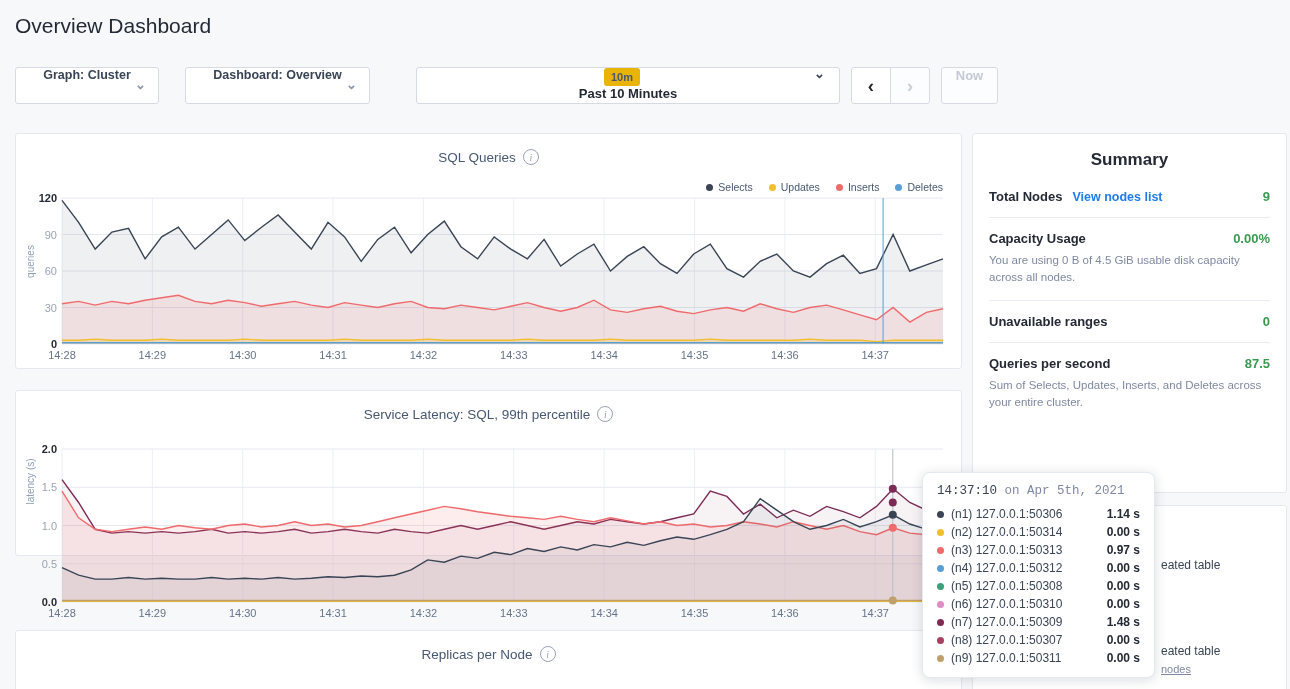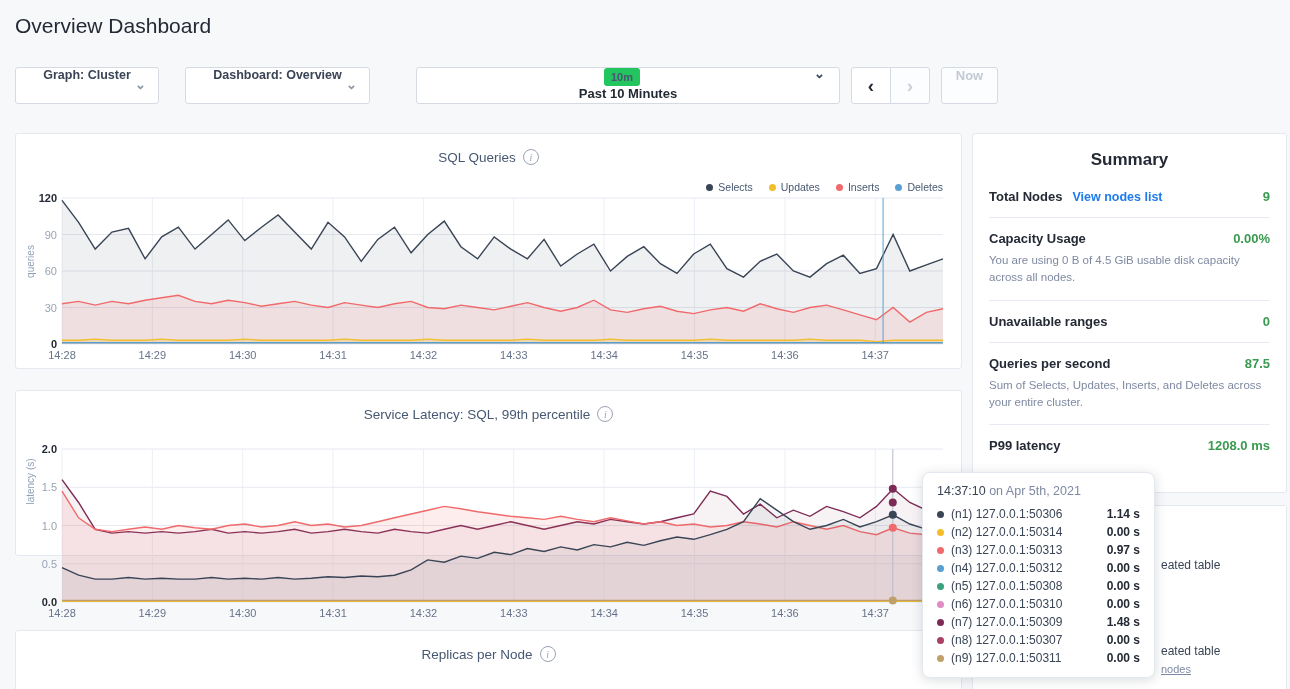--- a/index.html
+++ b/index.html
@@ -19,21 +19,21 @@
   .tb-btn {
     position:absolute; top:0; height:37px; background:#fff;
     border:1px solid #d6dbe3; border-radius:3px;
     display:flex; align-items:center; font-size:12.5px; font-weight:700; color:#394455;
     cursor:pointer; padding:0 12px;flex-direction:column;
   }
   .dd .chev { margin-left:auto; color:#8b95a5; font-size:13px; line-height:10px; transform:translateY(-2px); }
   .dd-graph { left:0; width:144px; }
   .dd-dashboard { left:170px; width:185px; }
   .time-picker { left:401px; width:424px; padding:0 14px; }
-  .time-badge { background:#22c55e; border-radius:3px; padding:3px 7px; font-size:11px; font-weight:700; color:#475872; margin-right:12px; }
+  .time-badge { background:#eab308; border-radius:3px; padding:3px 7px; font-size:11px; font-weight:700; color:#475872; margin-right:12px; }
   .time-label { font-size:13px; font-weight:700; color:#242a35; }
   .time-picker .chev { position:absolute; right:14px; color:#394455; font-size:13px; transform:translateY(-2px); }
   .nav-prev { left:836px; width:40px; justify-content:center; font-size:19px; color:#242a35; border-radius:3px 0 0 3px; }
   .nav-next { left:875px; width:40px; justify-content:center; font-size:19px; color:#c9d0da; border-radius:0 3px 3px 0; background:#fcfdfe; }
   .now-btn { left:926px; width:57px; justify-content:flex-start; font-size:13px; color:#c3cad6; background:#fcfdfe; }
 
   
   .card { position:absolute; background:#fff; border:1px solid #e4e8ef; border-radius:3px; }
   .card-sql      { left:15px;  top:133px; width:947px; height:236px; }
   .card-latency  { left:15px;  top:390px; width:947px; height:166px; }
@@ -74,21 +74,21 @@
   .ev-frag-0 { top:52px; }
   .ev-frag-1 { top:138px; }
   .ev-frag-2 { top:157px; color:#7e89a1; font-size:11px;text-decoration:underline; }
 
   
   .chart-tooltip {
     position:absolute; left:922px; top:472px; width:233px; z-index:10;
     background:#fff; border:1px solid #e4e8ef; border-radius:8px;
     box-shadow:0 2px 12px rgba(42,53,71,0.18); padding:11px 14px 10px;
   }
-  .tooltip-title { font-size:12.5px; margin-bottom:7px; }
+  .tooltip-title { font-size:12.5px; margin-bottom:7px;font-family:Liberation Mono, monospace; }
   .t-time { color:#394455; }
   .t-date { color:#7e89a1; }
   .tt-row { display:flex; align-items:center; gap:7px; height:18px; font-size:12px; color:#394455; }
   .tt-dot { width:7px; height:7px; border-radius:50%; flex:0 0 auto; }
   .tt-val { margin-left:auto; font-weight:700; color:#242a35; }
 </style>
 </head>
 <body>
 
 <h1 class="page-title">Overview Dashboard</h1>
@@ -268,26 +268,20 @@
           <span class="sum-value">0</span>
         </div>
       </div>
       <div class="summary-row">
         <div class="sum-top">
           <span class="sum-label">Queries per second</span>
           <span class="sum-value">87.5</span>
         </div>
         <div class="sum-desc">Sum of Selects, Updates, Inserts, and Deletes across your entire cluster.</div>
       </div>
-      <div class="summary-row">
-        <div class="sum-top">
-          <span class="sum-label">P99 latency</span>
-          <span class="sum-value">1208.0 ms</span>
-        </div>
-      </div>
     </div>
 </aside>
 
 <aside class="card card-events" id="events-card">
     <span class="ev-frag ev-frag-0">eated table</span>
     <span class="ev-frag ev-frag-1">eated table</span>
     <span class="ev-frag ev-frag-2">nodes</span>
   </aside>
 
 <div class="chart-tooltip">

